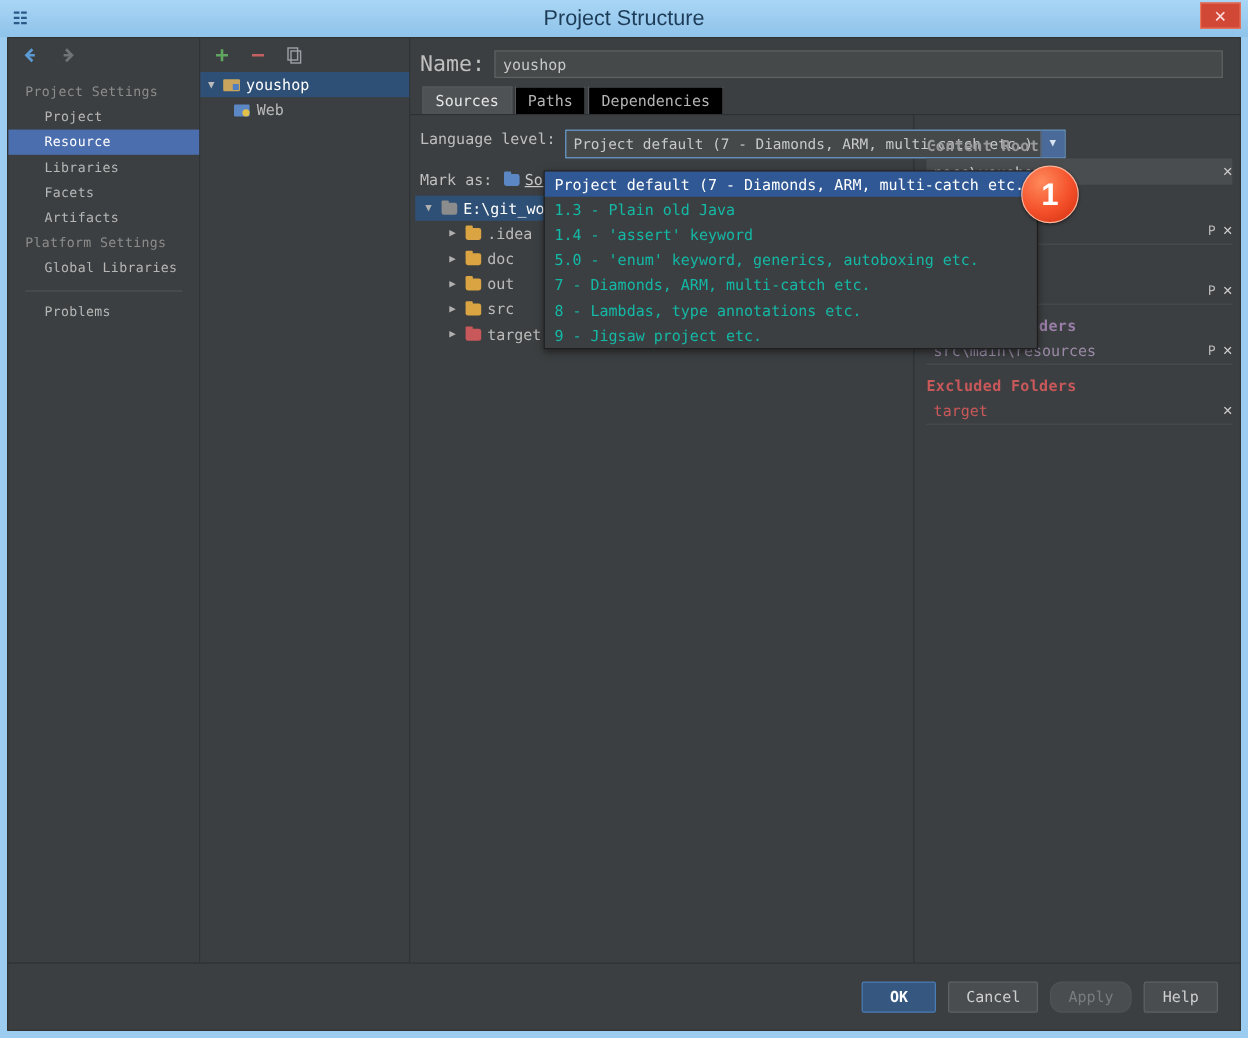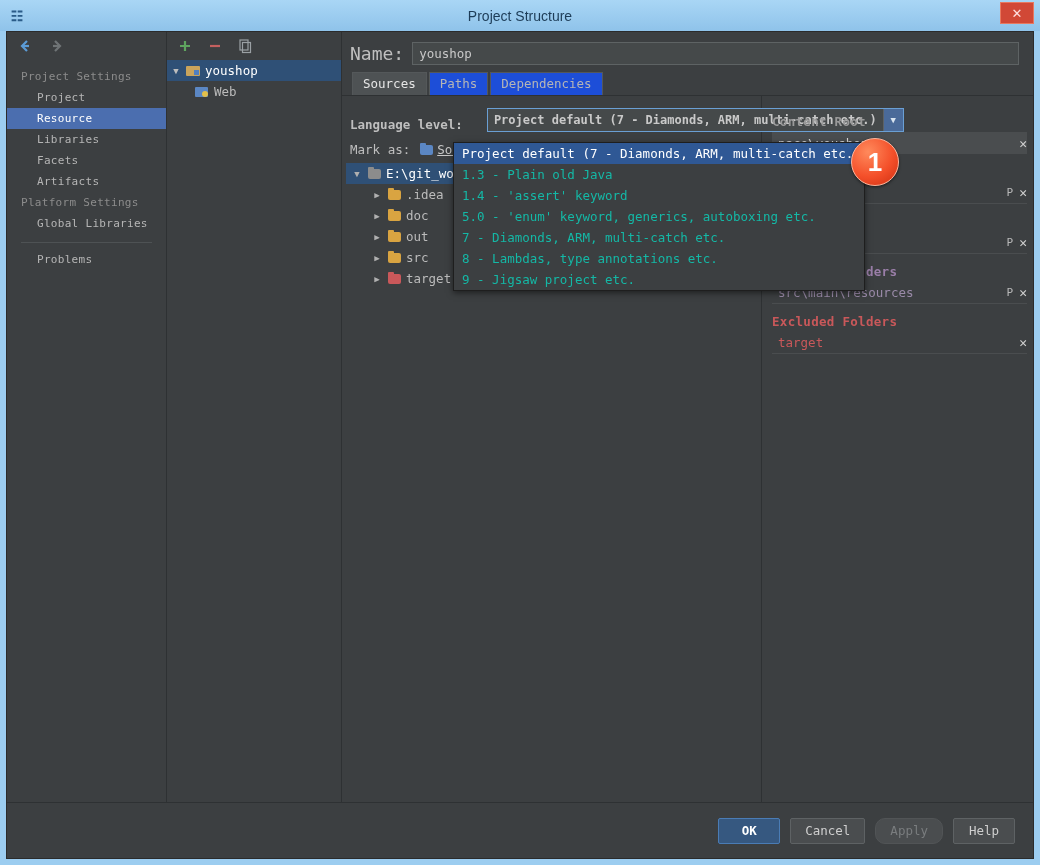--- a/index.html
+++ b/index.html
@@ -24,21 +24,21 @@
     display: flex; align-items: center;
   }
   #title-icon {
     margin-left: 8px; width: 18px; height: 18px;
     color: #2a5b88; font-size: 14px; line-height: 18px;
     text-align: center; font-weight: bold;
   }
   #title-text {
     position: absolute; left: 0; right: 0; text-align: center;
     font-family: "Liberation Sans", sans-serif;
-    font-size: 14px; color: #1d3c57;
+    font-size: 18px; color: #1d3c57;
   }
   #close-btn {
     position: absolute; right: 6px; top: 2px;
     width: 34px; height: 22px;
     background: #d14836; border: 1px solid #e8785f;
     color: #ffdede; font-size: 13px;
     display: flex; align-items: center; justify-content: center;
     font-family: "Liberation Sans", sans-serif;
   }
 
@@ -119,36 +119,35 @@
     font-family: "DejaVu Sans Mono", monospace;
   }
   #tabs {
     display: flex; align-items: flex-end;
     padding-left: 10px; height: 25px;
     border-bottom: 1px solid #2e3133;
   }
   .tab {
     padding: 3px 10px 4px 10px; font-size: 12.5px;
     color: #b5b5b5; border: 1px solid #54585a;
-    border-bottom: none; background: #1d4ed8;
+    border-bottom: none; background: #000000;
     margin-right: 2px;
   }
   .tab.active { background: #4e5254; color: #e6e6e6; }
 
   #content-split { flex: 1 1 auto; display: flex; min-height: 0; }
   #left-content {
     width: 420px; flex: 0 0 420px;
     border-right: 1px solid #2e3133;
     display: flex; flex-direction: column;
     padding-top: 8px;
   }
   #lang-row {
-    display: flex; align-items: flex-end; gap: 24px;
+    display: flex; align-items: flex-start; gap: 8px;
     padding: 4px 8px 8px 8px;
-    font-weight: bold;
   }
   #lang-label { color: #bfbfbf; font-size: 12.5px; white-space: nowrap; }
   #lang-combo {
     flex: 1 1 auto; height: 24px; display: flex;
     border: 1px solid #6a9fd4; background: #45494a;
   }
   #lang-combo-text {
     flex: 1 1 auto; color: #c9c9c9; font-size: 12px;
     padding: 0 6px; line-height: 22px; white-space: nowrap; overflow: hidden;
   }

